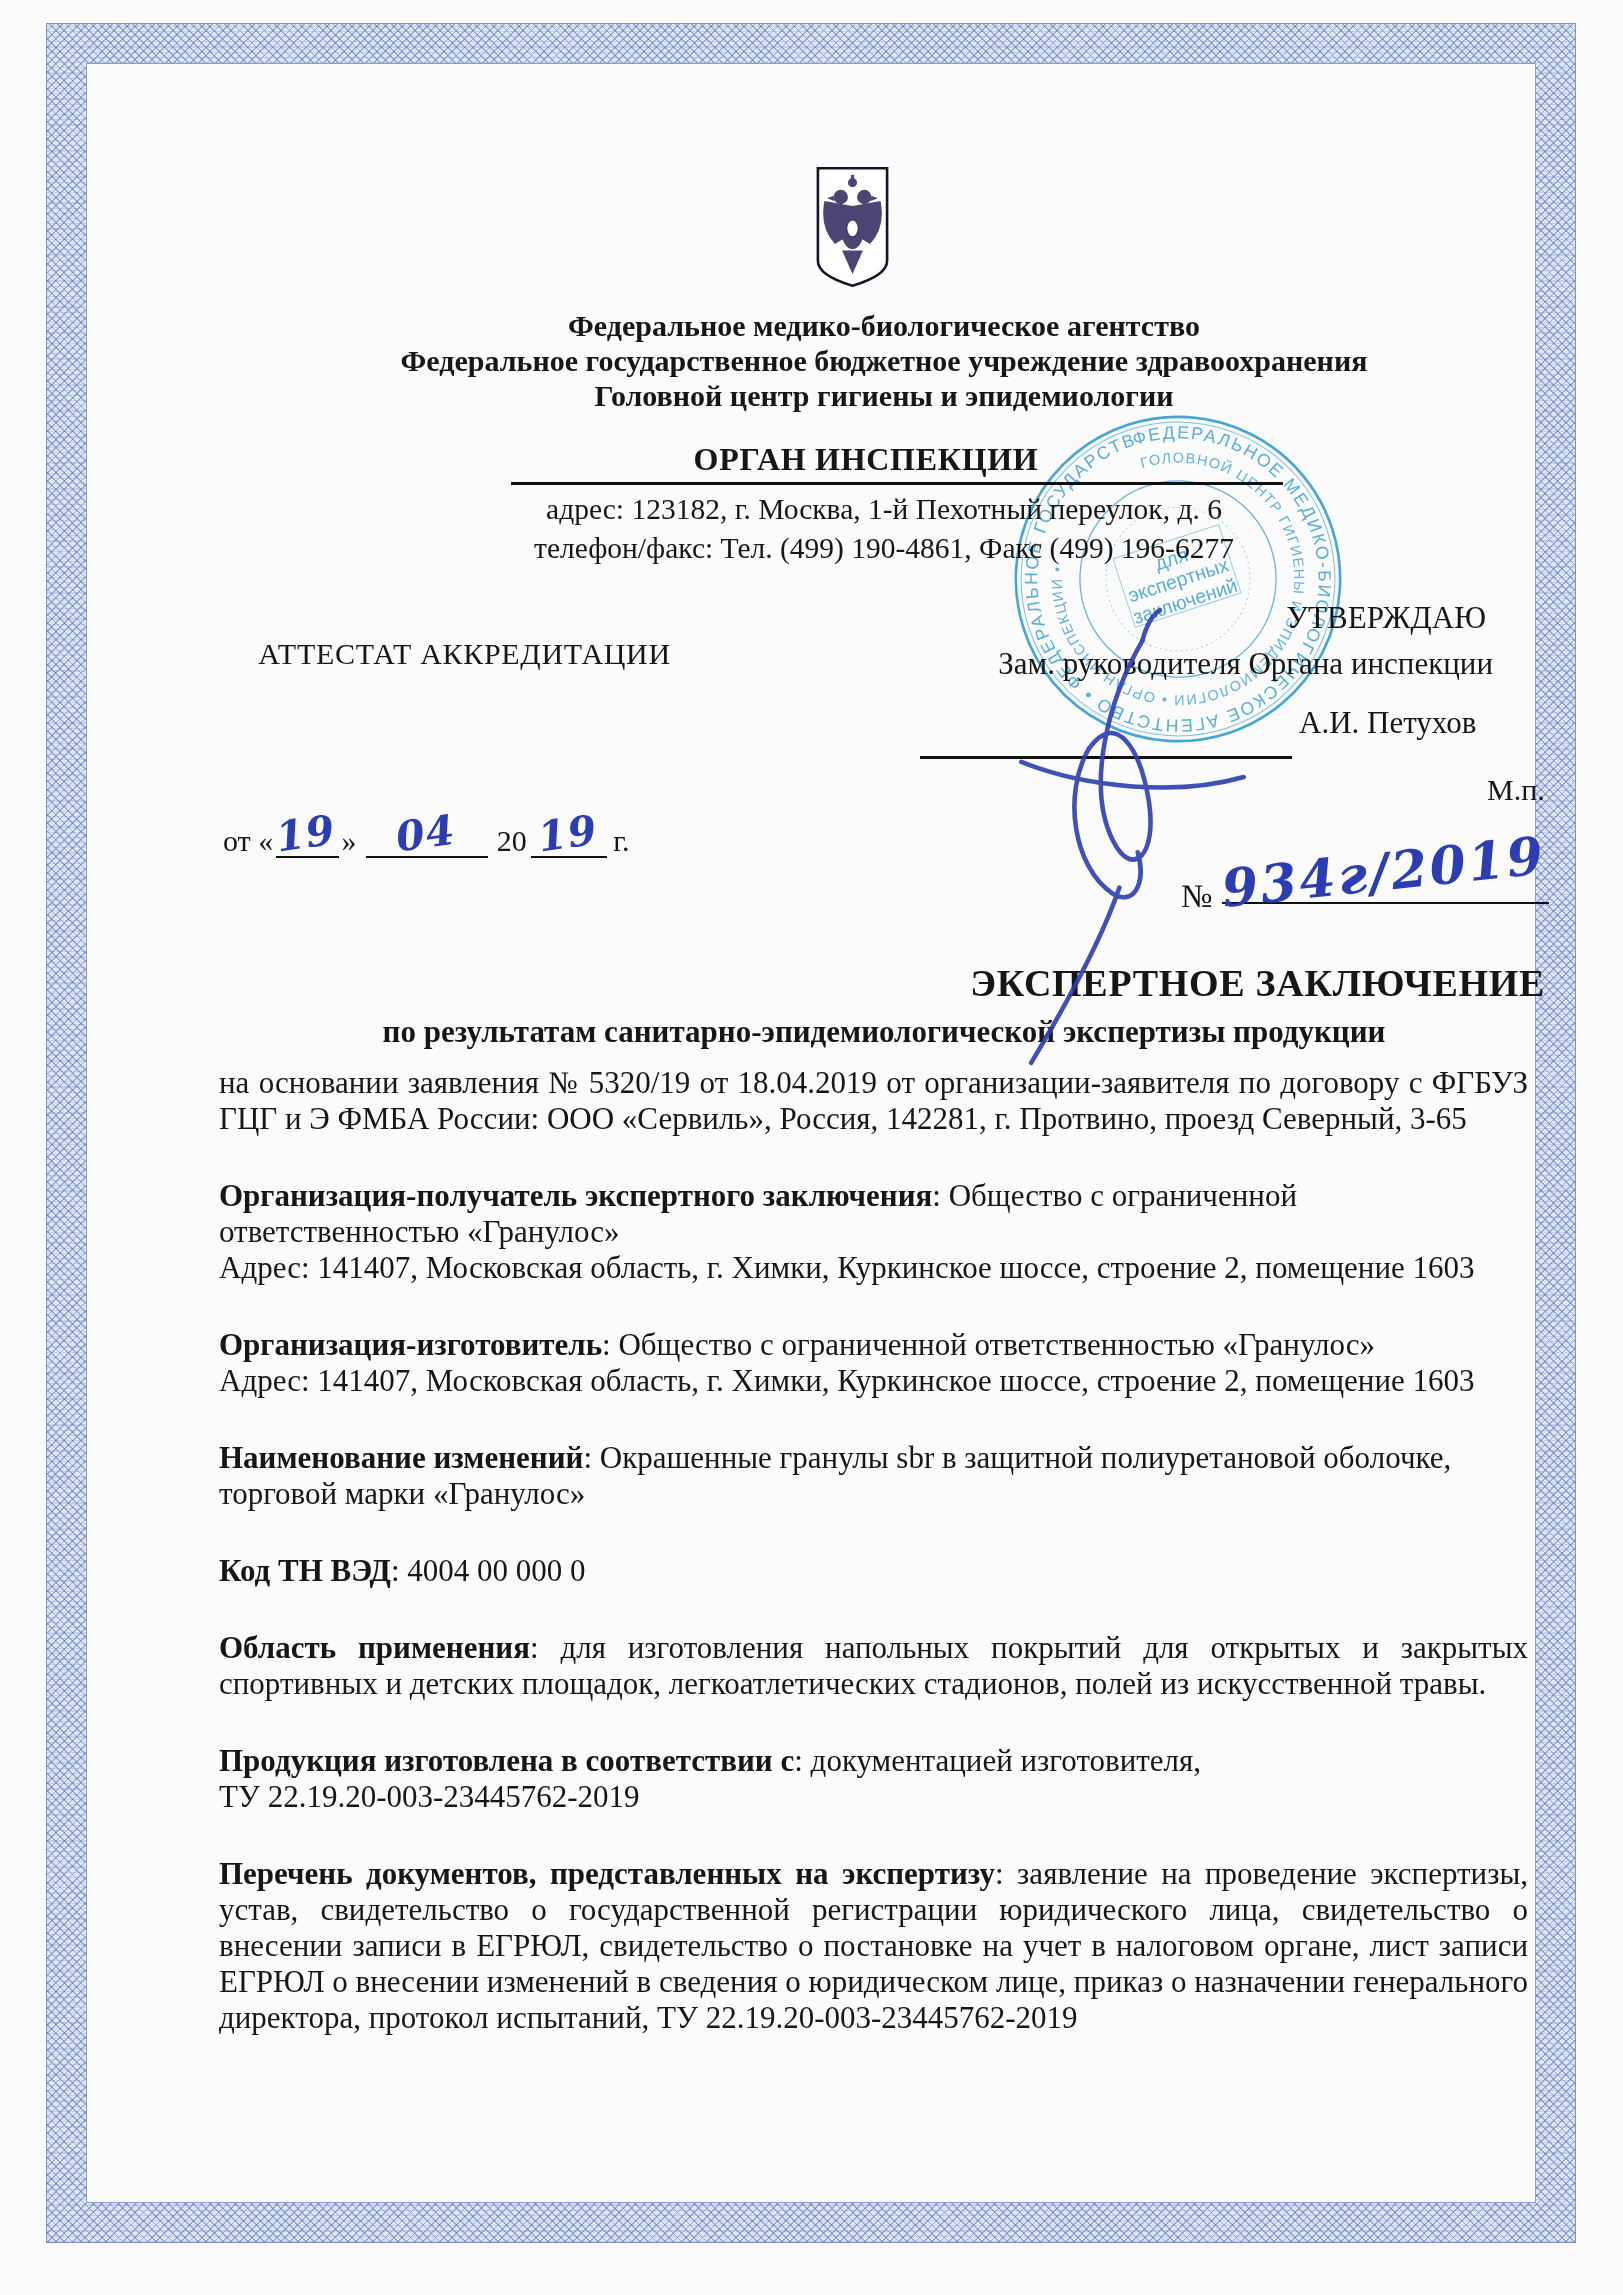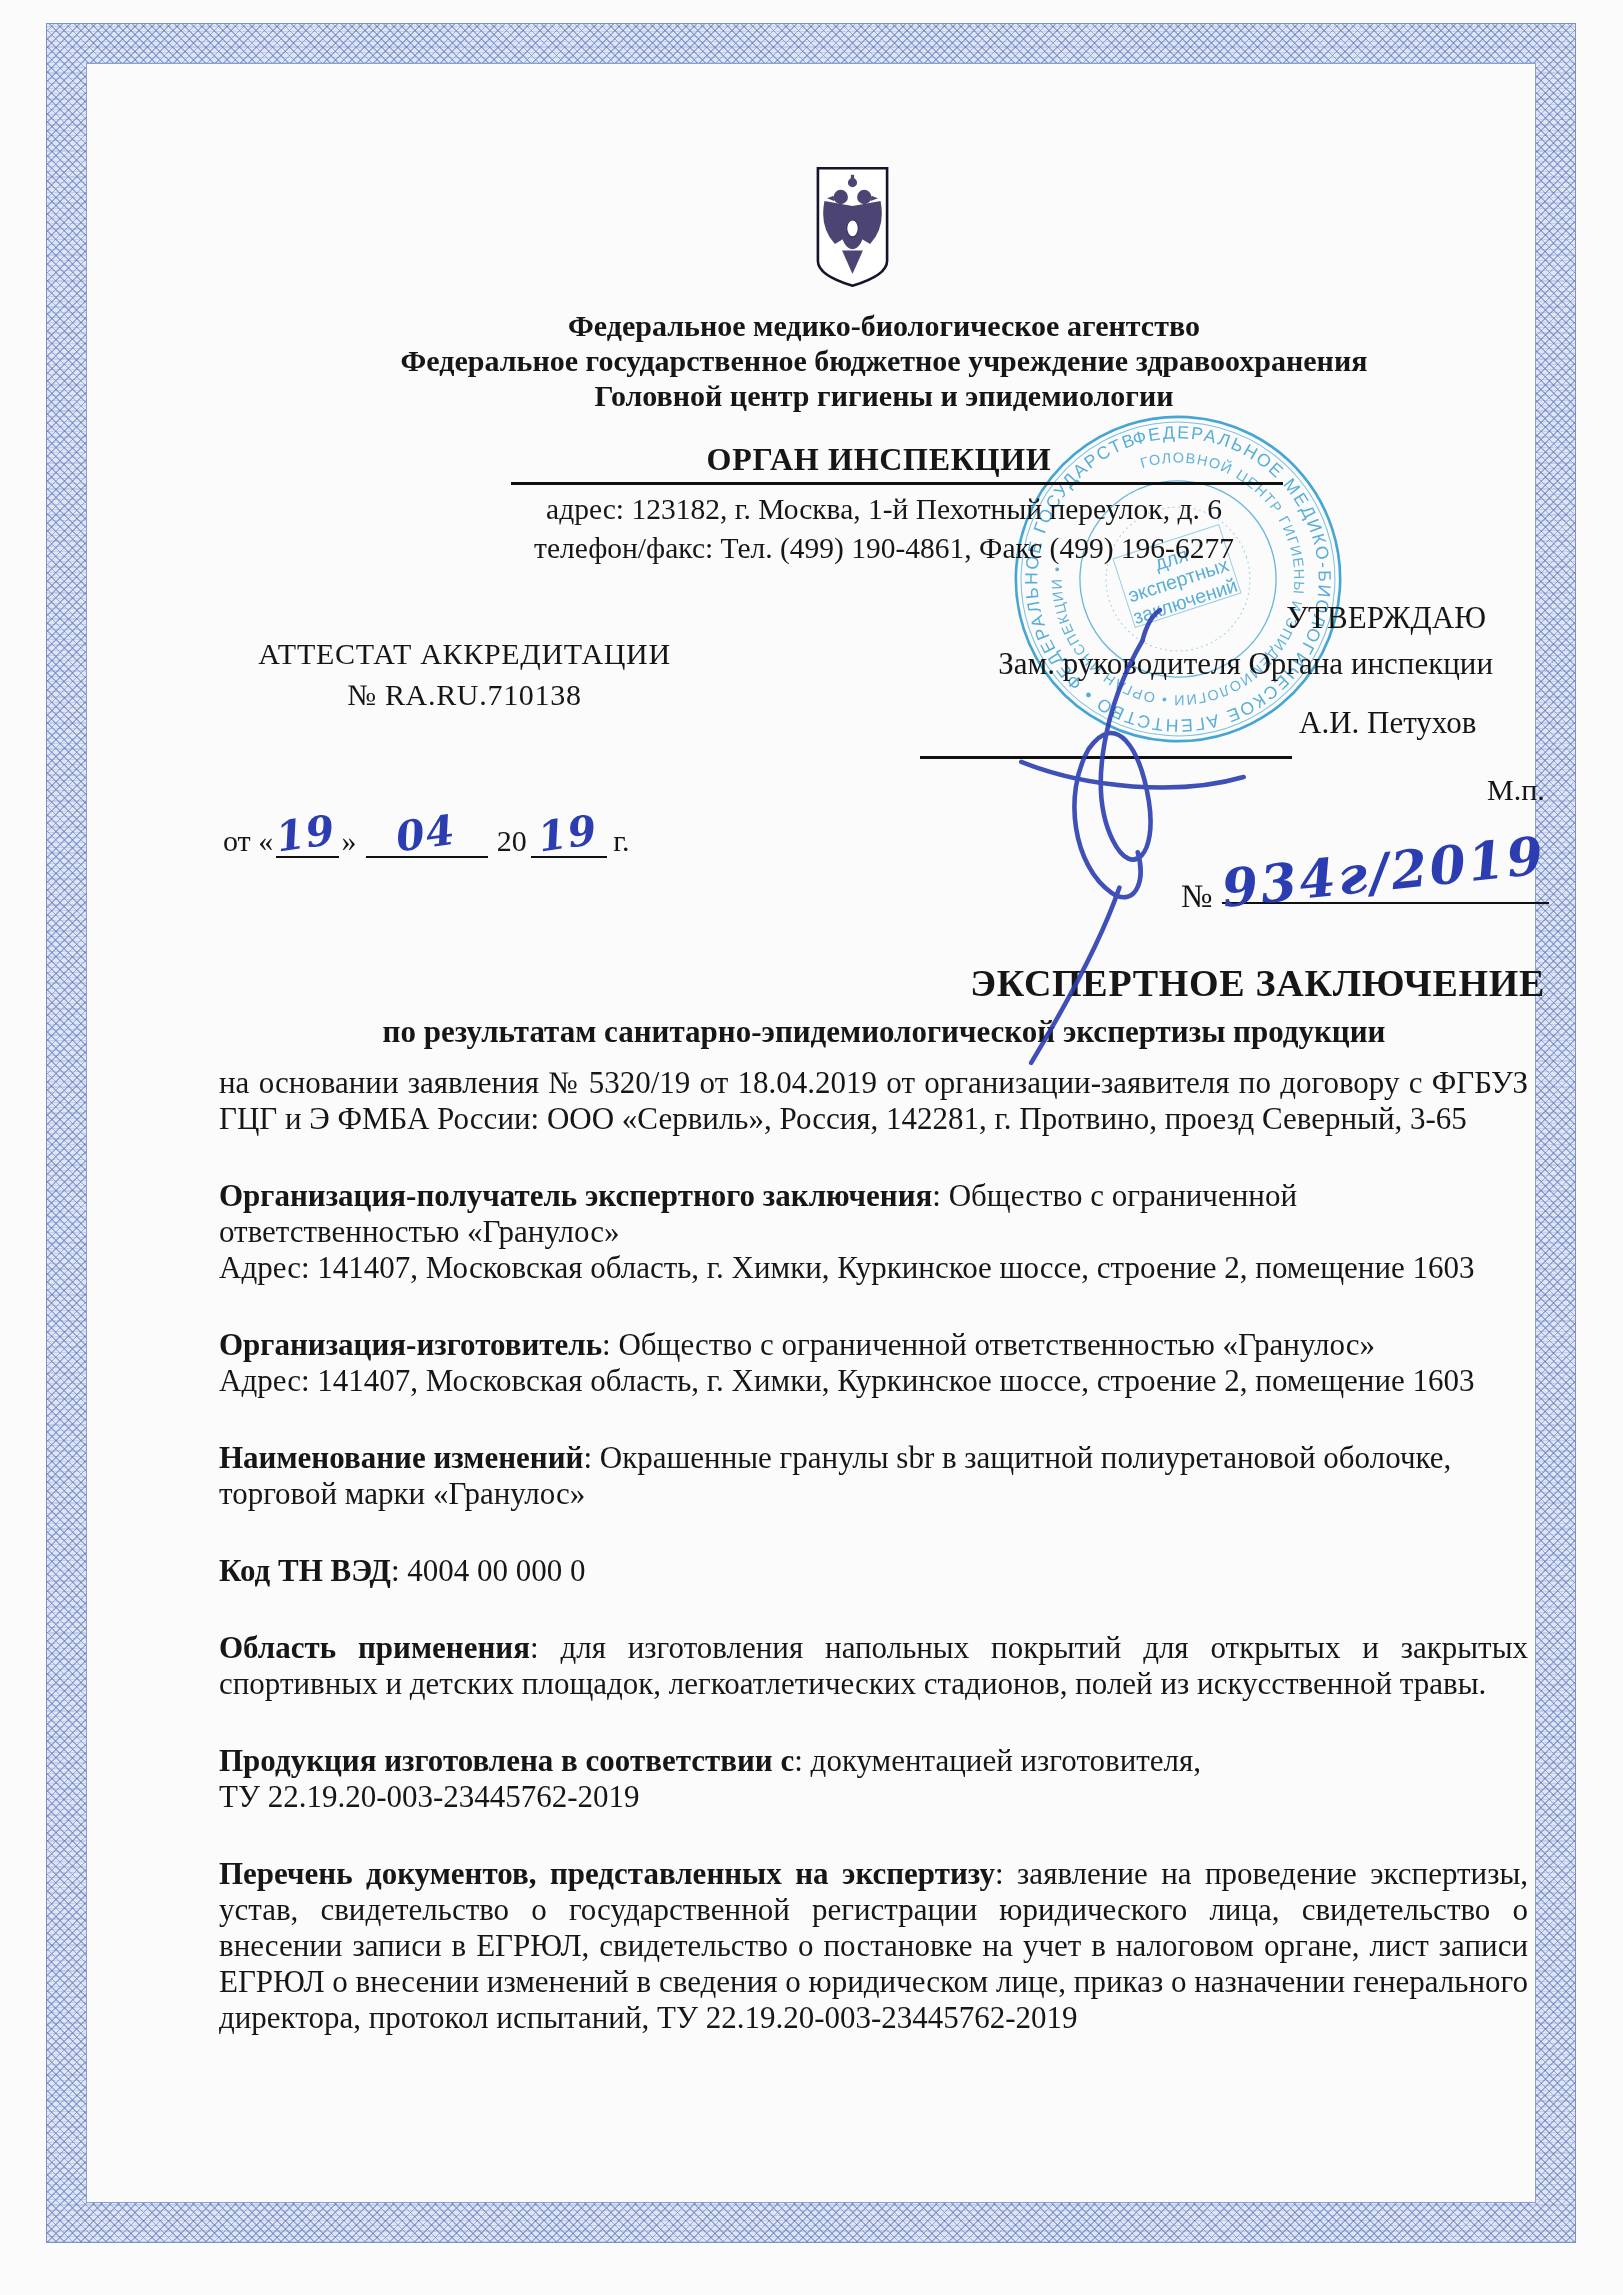--- a/index.html
+++ b/index.html
@@ -32,21 +32,21 @@
 
   .content { position:absolute; inset:0; z-index:2;margin-top:16px; }
 
   .emblem { position:absolute; left:814px; top:148px; width:77px; height:126px; }
 
   .header-block {
     position:absolute; left:223px; top:292px; width:1322px;
     text-align:center; font-weight:bold; font-size:30px; line-height:35px;
   }
   .organ-line {
-    position:absolute; left:218px; top:425px; width:1322px;
+    position:absolute; left:205px; top:425px; width:1322px;
     text-align:center; font-weight:bold; font-size:32px; letter-spacing:0.7px;
   }
   .organ-underline {
     position:absolute; left:511px; top:466px; width:772px; height:3.3px;
     background:#101010;
   }
   .addr {
     position:absolute; left:223px; width:1322px; text-align:center; font-size:29.5px;
   }
   .addr1 { top:477px; }
@@ -139,21 +139,20 @@
     </div>
 
     <div class="organ-line">ОРГАН ИНСПЕКЦИИ</div>
     <div class="organ-underline"></div>
 
     <div class="addr addr1">адрес: 123182, г. Москва, 1-й Пехотный переулок, д. 6</div>
     <div class="addr addr2">телефон/факс: Тел. (499) 190-4861, Факс (499) 196-6277</div>
 
     <div class="attestat">
       <div>АТТЕСТАТ АККРЕДИТАЦИИ</div>
-      <div>№ RA.RU.710138</div>
     </div>
 
     <div class="approve-label">УТВЕРЖДАЮ</div>
     <div class="approve-title">Зам. руководителя Органа инспекции</div>
     <div class="approve-underline"></div>
     <div class="approver-name">А.И. Петухов</div>
     <div class="seal-label">М.п.</div>
 
     <div class="date-row">
       <span>от «</span>

